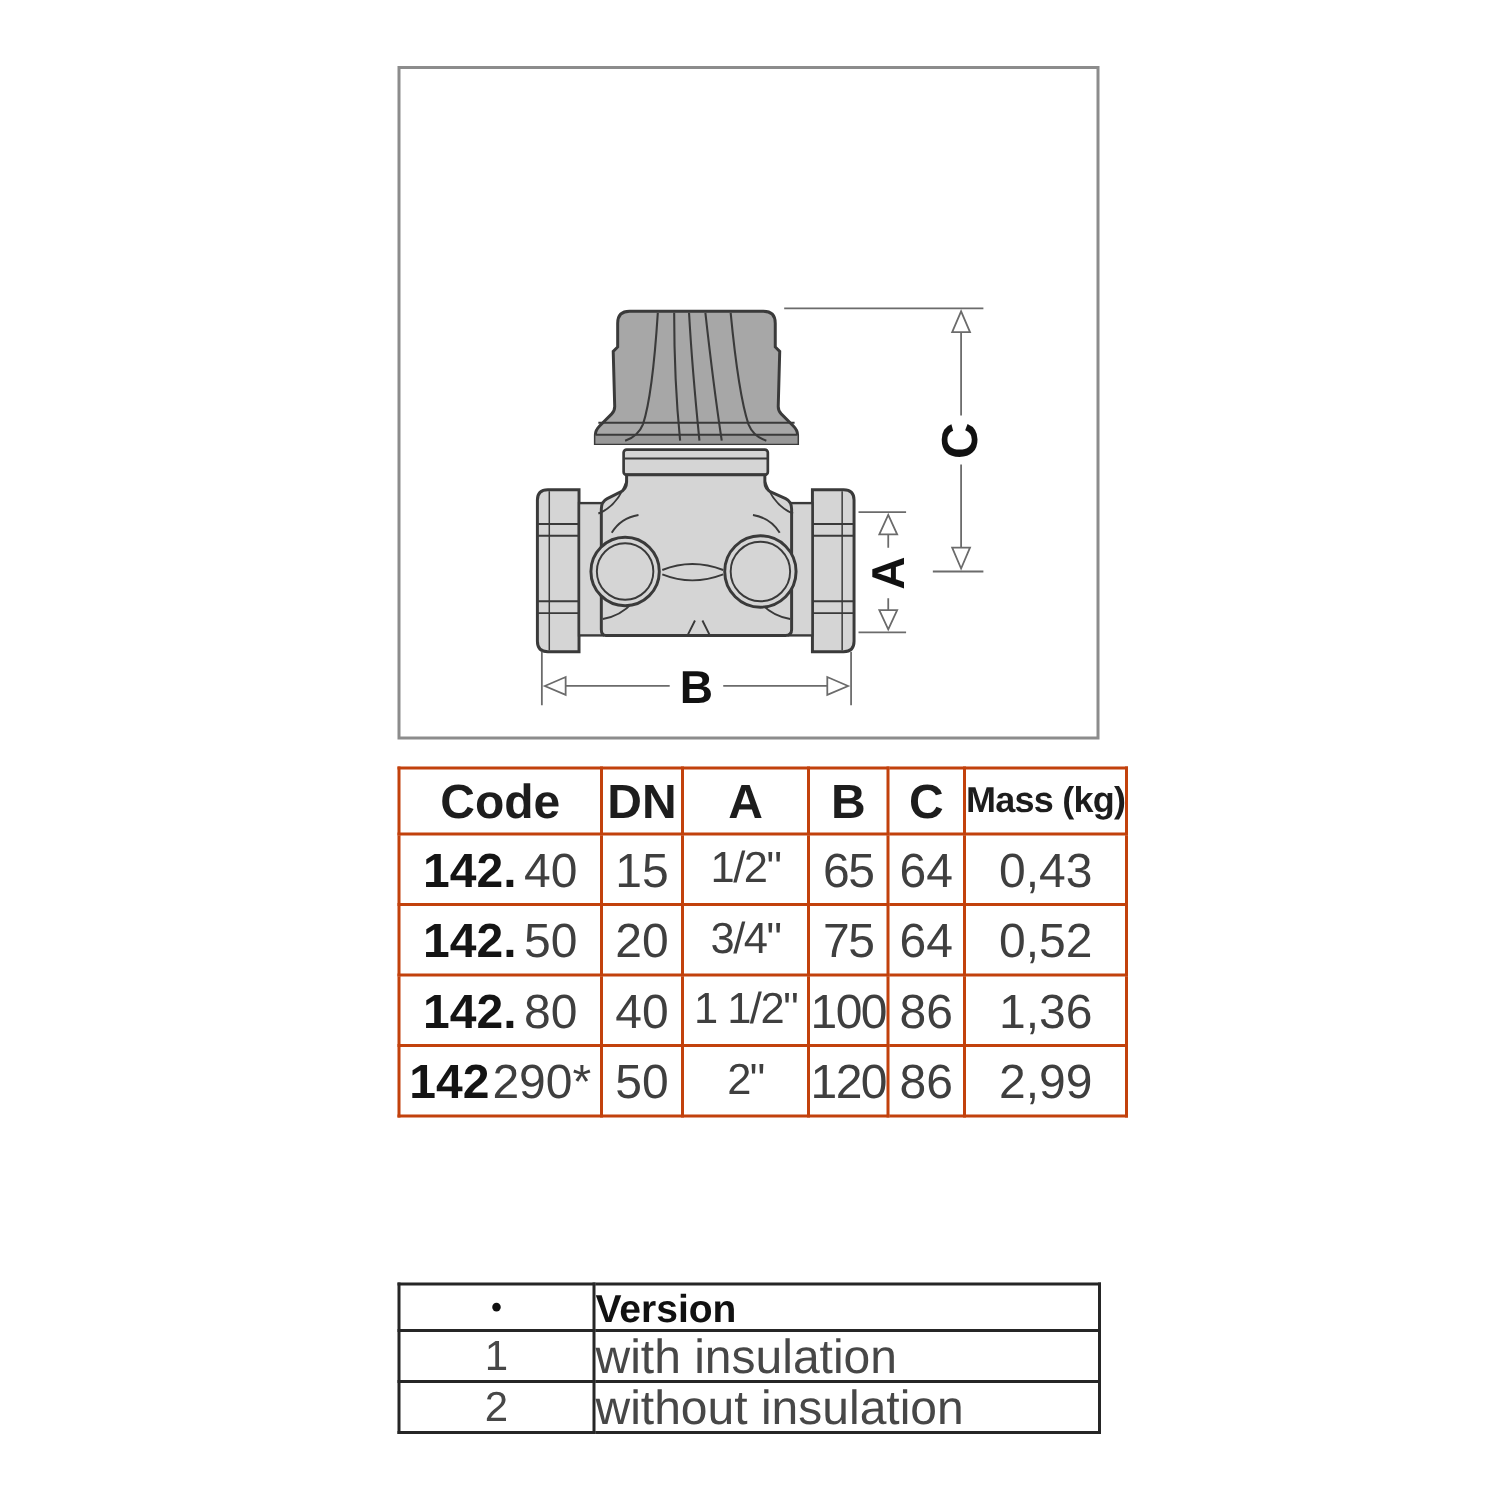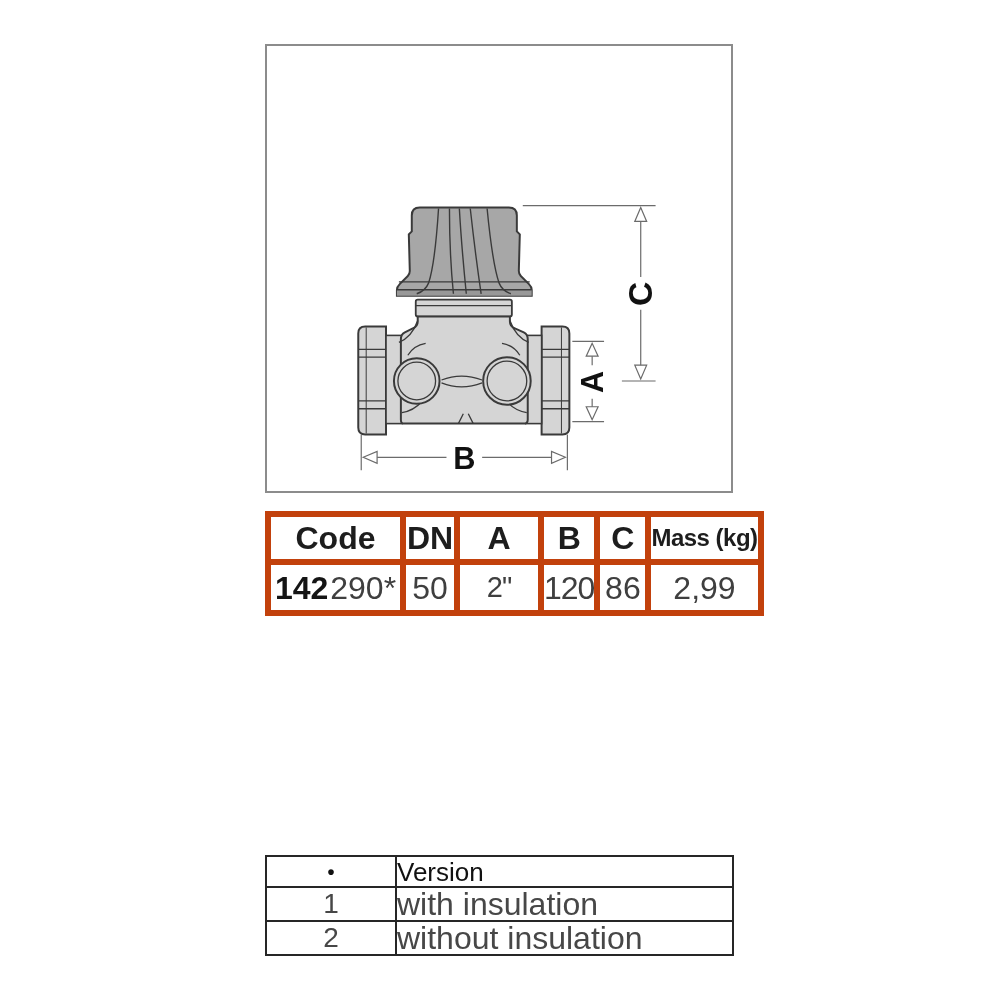--- a/index.html
+++ b/index.html
@@ -4,36 +4,36 @@
 <style>
   html,body{margin:0;padding:0;background:#ffffff;}
   .page{position:relative;width:1000px;height:1000px;background:#ffffff;font-family:"Liberation Sans",sans-serif;overflow:hidden;}
 
   
   .drawing-box{position:absolute;left:265px;top:44px;width:464px;height:445px;border:2px solid #8c8c8c;background:#ffffff;}
   .drawing-box svg{display:block;}
 
   
   .spec-table{position:absolute;left:265px;top:511px;border-collapse:collapse;table-layout:fixed;background:#fff;}
-  .spec-table th,.spec-table td{border:6px solid #c2410c;text-align:center;vertical-align:middle;padding:0;line-height:1;overflow:hidden;white-space:nowrap;}
+  .spec-table th,.spec-table td{border:2px solid #c2410c;text-align:center;vertical-align:middle;padding:0;line-height:1;overflow:hidden;white-space:nowrap;}
   .spec-table th{height:42px;font-size:32px;font-weight:bold;color:#1d1d1d;}
   .spec-table th.mass-h{font-size:24px;letter-spacing:-0.5px;}
   .spec-table td{height:45px;font-size:32px;font-weight:normal;color:#3f3f3f;}
   .spec-table td.col-a{font-size:29px;letter-spacing:-1px;}
   .spec-table td.col-b{letter-spacing:-1px;}
   .code-bold{font-weight:bold;color:#141414;}
   .code-rest{margin-left:5px;color:#3f3f3f;}
 
   
   .version-table{position:absolute;left:265px;top:855px;border-collapse:collapse;table-layout:fixed;background:#fff;}
   .version-table th,.version-table td{border:2px solid #262626;padding:0;line-height:1;vertical-align:middle;white-space:nowrap;}
   .version-table th{height:29px;}
   .version-table td{height:32px;}
   .vt-bullet{text-align:center;font-size:20px;color:#111;}
-  .vt-header-label{text-align:left;padding-left:24px;font-size:26px;font-weight:normal;color:#111;}
+  .vt-header-label{text-align:left;padding-left:24px;font-size:26px;font-weight:bold;color:#111;}
   .vt-num{text-align:center;font-size:28px;font-weight:normal;color:#474747;}
   .vt-desc{text-align:left;padding-left:24px;font-size:32px;font-weight:normal;color:#474747;}
 
   .outline{fill:none;stroke:#3a3a3a;}
   .dimline{stroke:#6b6b6b;stroke-width:1.2;fill:none;}
   .dimarrow{fill:#ffffff;stroke:#6b6b6b;stroke-width:1.2;}
   .dimtext{font-family:"Liberation Sans",sans-serif;font-weight:bold;fill:#111111;}
 </style>
 </head>
 <body>
@@ -136,20 +136,44 @@
     <tbody>
         <tr>
       <th>Code</th>
       <th>DN</th>
       <th>A</th>
       <th>B</th>
       <th>C</th>
       <th class="mass-h">Mass (kg)</th>
     </tr>
     <tr>
+      <td><span class="code-bold">142.</span><span class="code-rest">40</span></td>
+      <td>15</td>
+      <td class="col-a">1/2"</td>
+      <td class="col-b">65</td>
+      <td>64</td>
+      <td>0,43</td>
+    </tr>
+    <tr>
+      <td><span class="code-bold">142.</span><span class="code-rest">50</span></td>
+      <td>20</td>
+      <td class="col-a">3/4"</td>
+      <td class="col-b">75</td>
+      <td>64</td>
+      <td>0,52</td>
+    </tr>
+    <tr>
+      <td><span class="code-bold">142.</span><span class="code-rest">80</span></td>
+      <td>40</td>
+      <td class="col-a">1 1/2"</td>
+      <td class="col-b">100</td>
+      <td>86</td>
+      <td>1,36</td>
+    </tr>
+    <tr>
       <td><span class="code-bold">142</span><span class="code-rest" style="margin-left:2px">290*</span></td>
       <td>50</td>
       <td class="col-a">2"</td>
       <td class="col-b">120</td>
       <td>86</td>
       <td>2,99</td>
     </tr>
   </tbody>
     </table>
 

